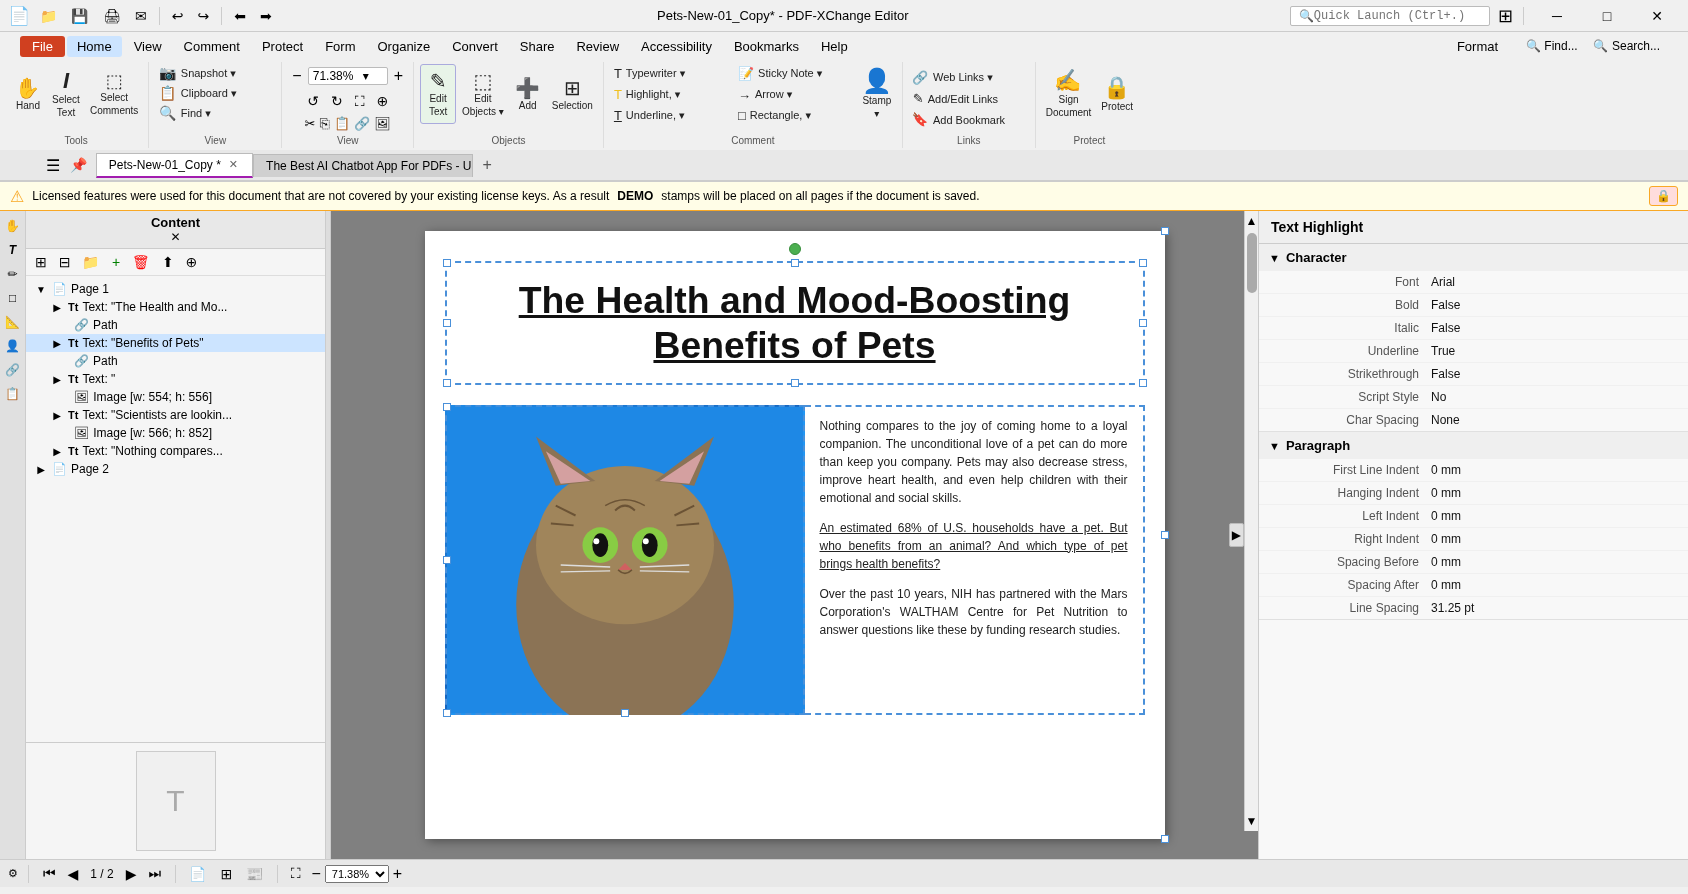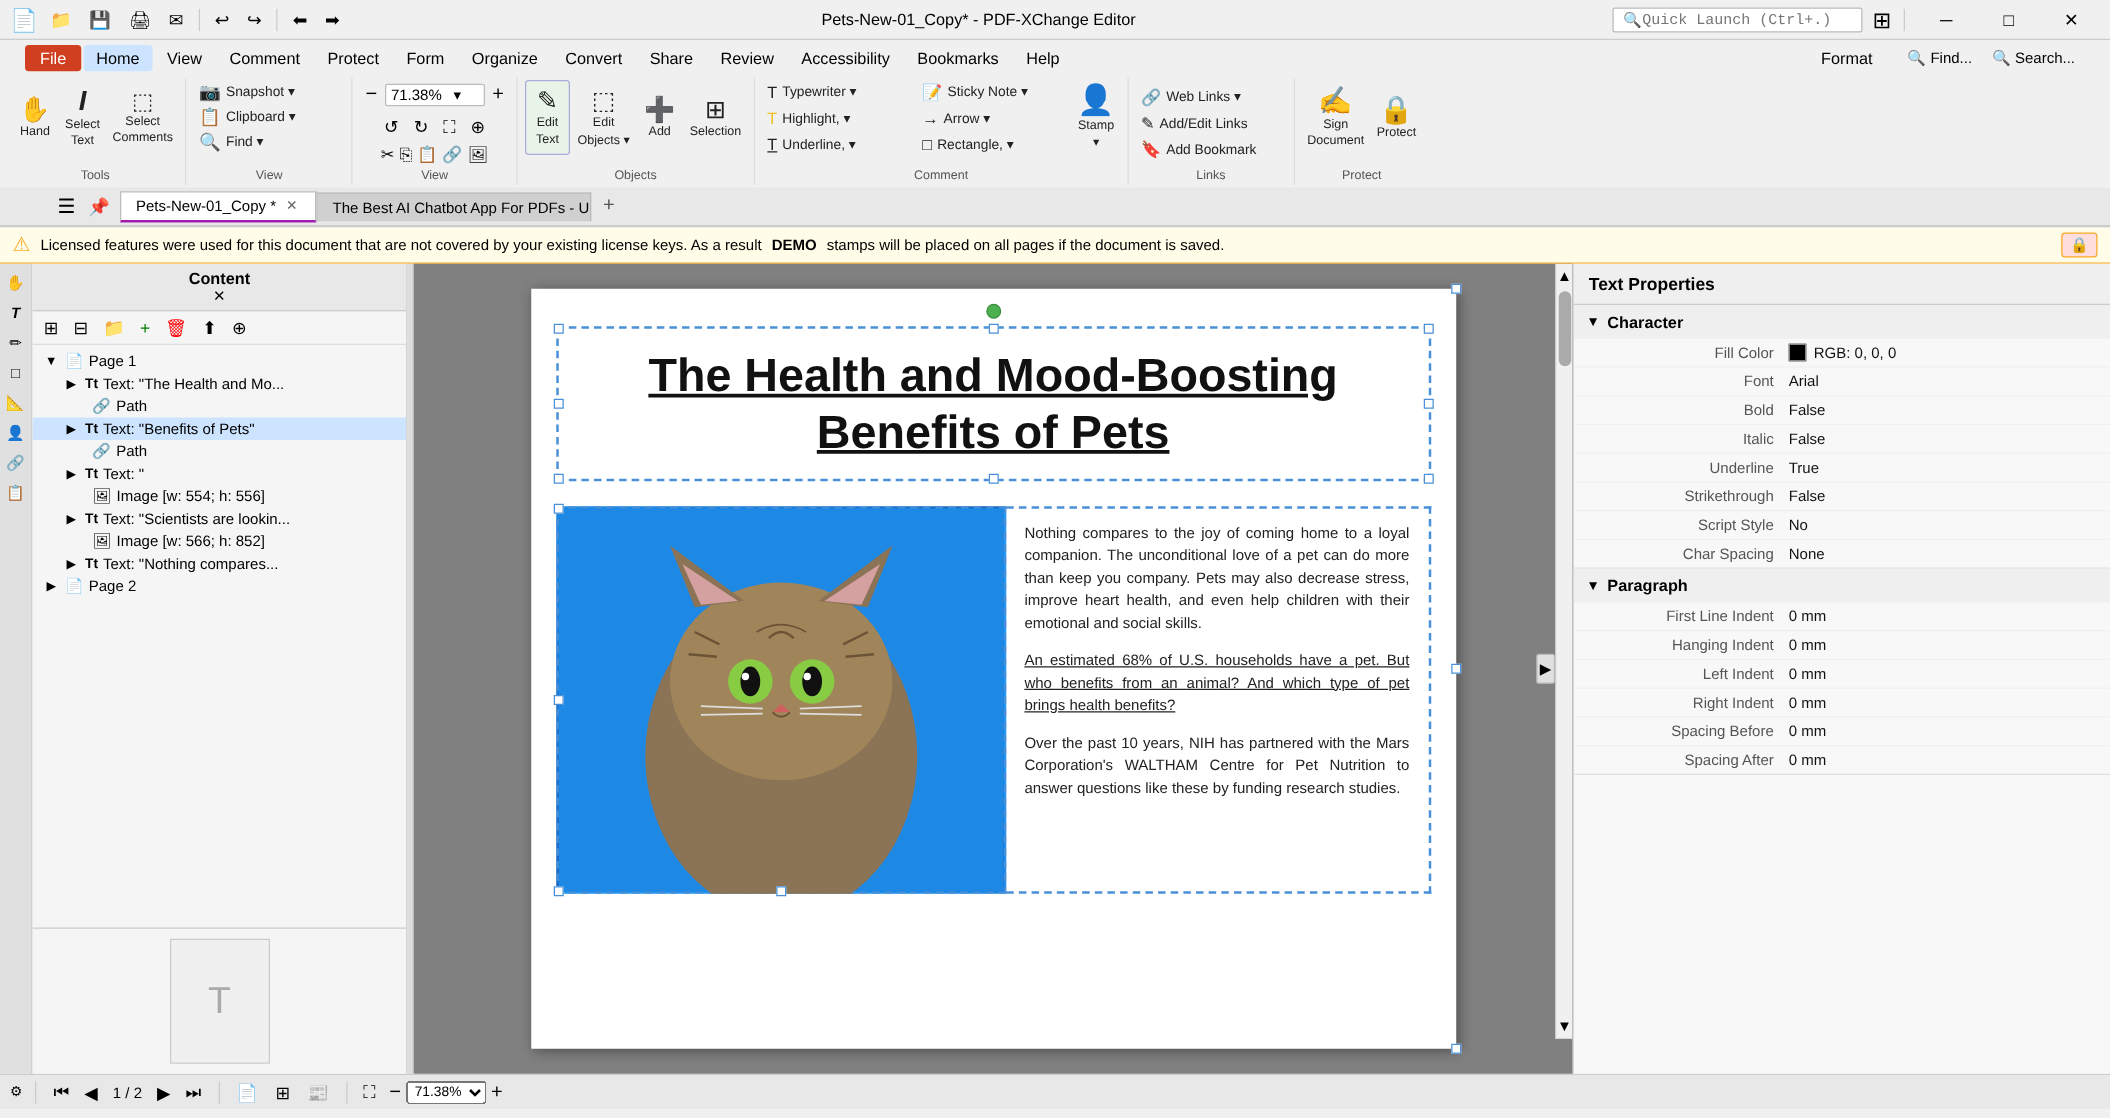--- a/index.html
+++ b/index.html
@@ -791,35 +791,28 @@
 
           <p class="pdf-para">Nothing compares to the joy of coming home to a loyal companion. The unconditional love of a pet can do more than keep you company. Pets may also decrease stress, improve heart health, and  even  help children  with  their emotional and social skills.</p>
           <p class="pdf-para underlined">An estimated 68% of U.S. households have a pet. But who benefits from an animal? And which type of pet brings health benefits?</p>
           <p class="pdf-para">Over  the  past  10  years,  NIH  has partnered with the Mars Corporation's WALTHAM Centre for Pet Nutrition to answer  questions  like  these  by  funding research studies.</p>
         </div>
       </div>
     </div>
   </div>
 
   <div id="right-panel">
-    <div id="right-panel-header">Text Properties</div>
+    <div id="right-panel-header">Text Highlight</div>
 
     <div class="prop-section">
       <div class="prop-section-header">
         <span class="collapse-arrow">▼</span>
         <span>Character</span>
       </div>
       <div class="prop-row">
-        <span class="prop-label">Fill Color</span>
-        <span class="prop-value">
-          <span class="color-swatch"></span>
-          <span>RGB: 0, 0, 0</span>
-        </span>
-      </div>
-      <div class="prop-row">
         <span class="prop-label">Font</span>
         <span class="prop-value">Arial</span>
       </div>
       <div class="prop-row">
         <span class="prop-label">Bold</span>
         <span class="prop-value">False</span>
       </div>
       <div class="prop-row">
         <span class="prop-label">Italic</span>
         <span class="prop-value">False</span>
@@ -863,20 +856,24 @@
         <span class="prop-label">Right Indent</span>
         <span class="prop-value">0 mm</span>
       </div>
       <div class="prop-row">
         <span class="prop-label">Spacing Before</span>
         <span class="prop-value">0 mm</span>
       </div>
       <div class="prop-row">
         <span class="prop-label">Spacing After</span>
         <span class="prop-value">0 mm</span>
+      </div>
+      <div class="prop-row">
+        <span class="prop-label">Line Spacing</span>
+        <span class="prop-value">31.25 pt</span>
       </div>
     </div>
   </div>
 </div>
 
 <div id="status-bar">
   <span style="cursor:pointer;">⚙</span>
   <span class="qtool-sep"></span>
   <div class="page-nav">
     <span class="nav-btn">⏮</span>

